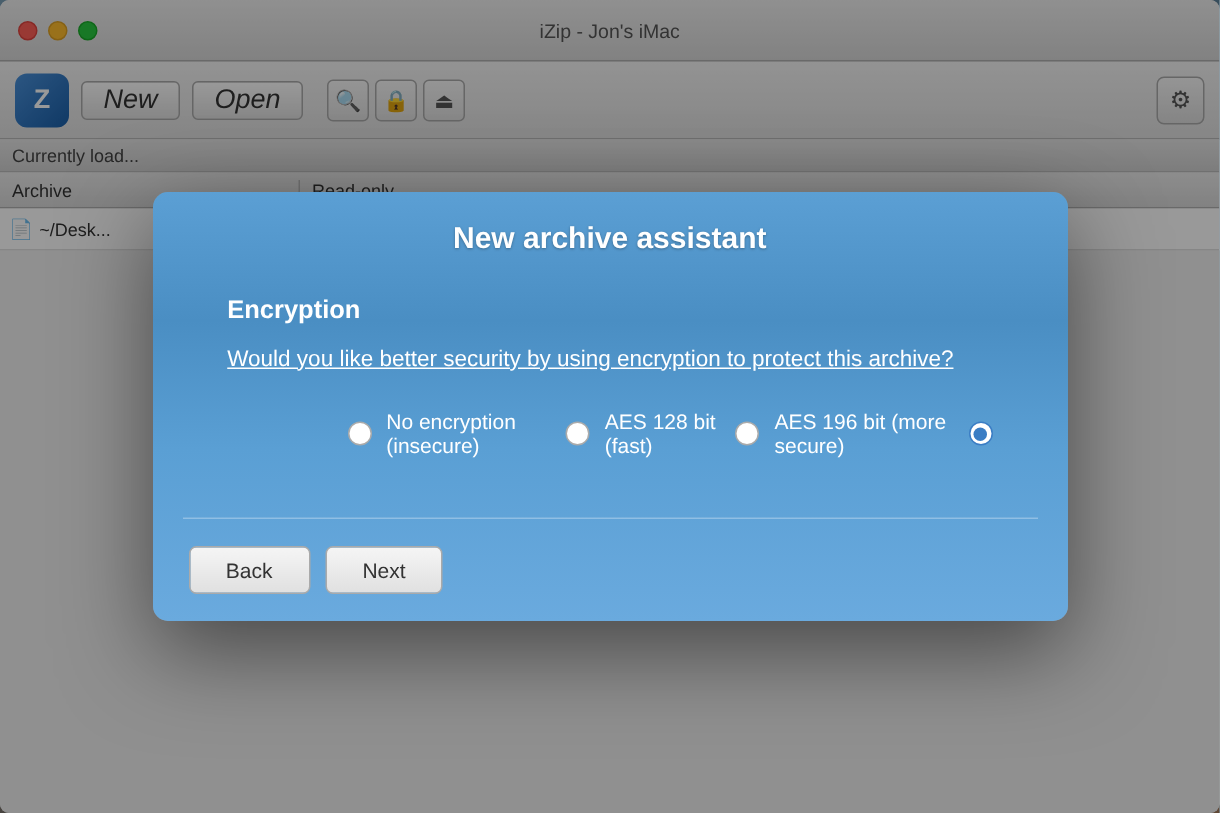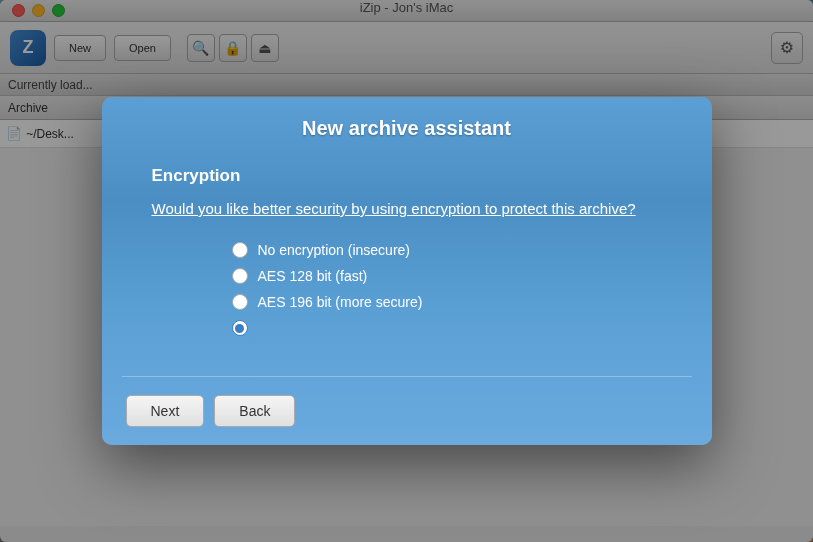--- a/index.html
+++ b/index.html
@@ -26,24 +26,25 @@
       top: 0; left: 0;
       width: 813px;
       height: 542px;
       background: #e8e8e8;
       border-radius: 6px;
       overflow: hidden;
     }
 
     
     .title-bar {
-      height: 22px;
+      height: 41px;
       background: linear-gradient(to bottom, #f0f0f0, #d8d8d8);
       border-bottom: 1px solid #b0b0b0;
       display: flex;
+      align-items: center;
       padding: 0 12px;
       position: relative;
     }
 
     .traffic-lights {
       display: flex;
       gap: 7px;
       align-items: center;
     }
 
@@ -89,25 +90,26 @@
       font-size: 18px;
       font-weight: bold;
     }
 
     .toolbar-btn {
       height: 26px;
       padding: 0 14px;
       background: linear-gradient(to bottom, #ffffff, #e0e0e0);
       border: 1px solid #aaa;
       border-radius: 4px;
-      font-size: 11px;
+      font-size: 18px;
       color: #333;
       cursor: pointer;
       display: flex;
       align-items: center;
+      font-style: italic;
     }
 
     .toolbar-group {
       display: flex;
       gap: 4px;
       margin-left: 8px;
     }
 
     .toolbar-icon-btn {
       width: 28px;
@@ -256,21 +258,21 @@
       font-size: 15px;
       color: white;
       text-align: left;
       margin-bottom: 22px;
       line-height: 1.5;
       text-decoration: underline;
     }
 
     .radio-group {
       display: flex;
-      flex-direction: column;
+      flex-direction: row;
       gap: 10px;
       padding-left: 80px;
       margin-bottom: 20px;
     }
 
     .radio-item {
       display: flex;
       align-items: center;
       gap: 10px;
       cursor: pointer;
@@ -448,18 +450,18 @@
           <div class="radio-circle selected"></div>
         </div>
       </div>
 
     </div>
 
     <div class="divider-line"></div>
 
     <div class="modal-footer">
       <div class="btn-group-right">
+        <button class="modal-btn back-btn">Back</button>
         <button class="modal-btn next-btn">Next</button>
-        <button class="modal-btn back-btn">Back</button>
       </div>
     </div>
   </div>
 </div>
 
 </body></html>

